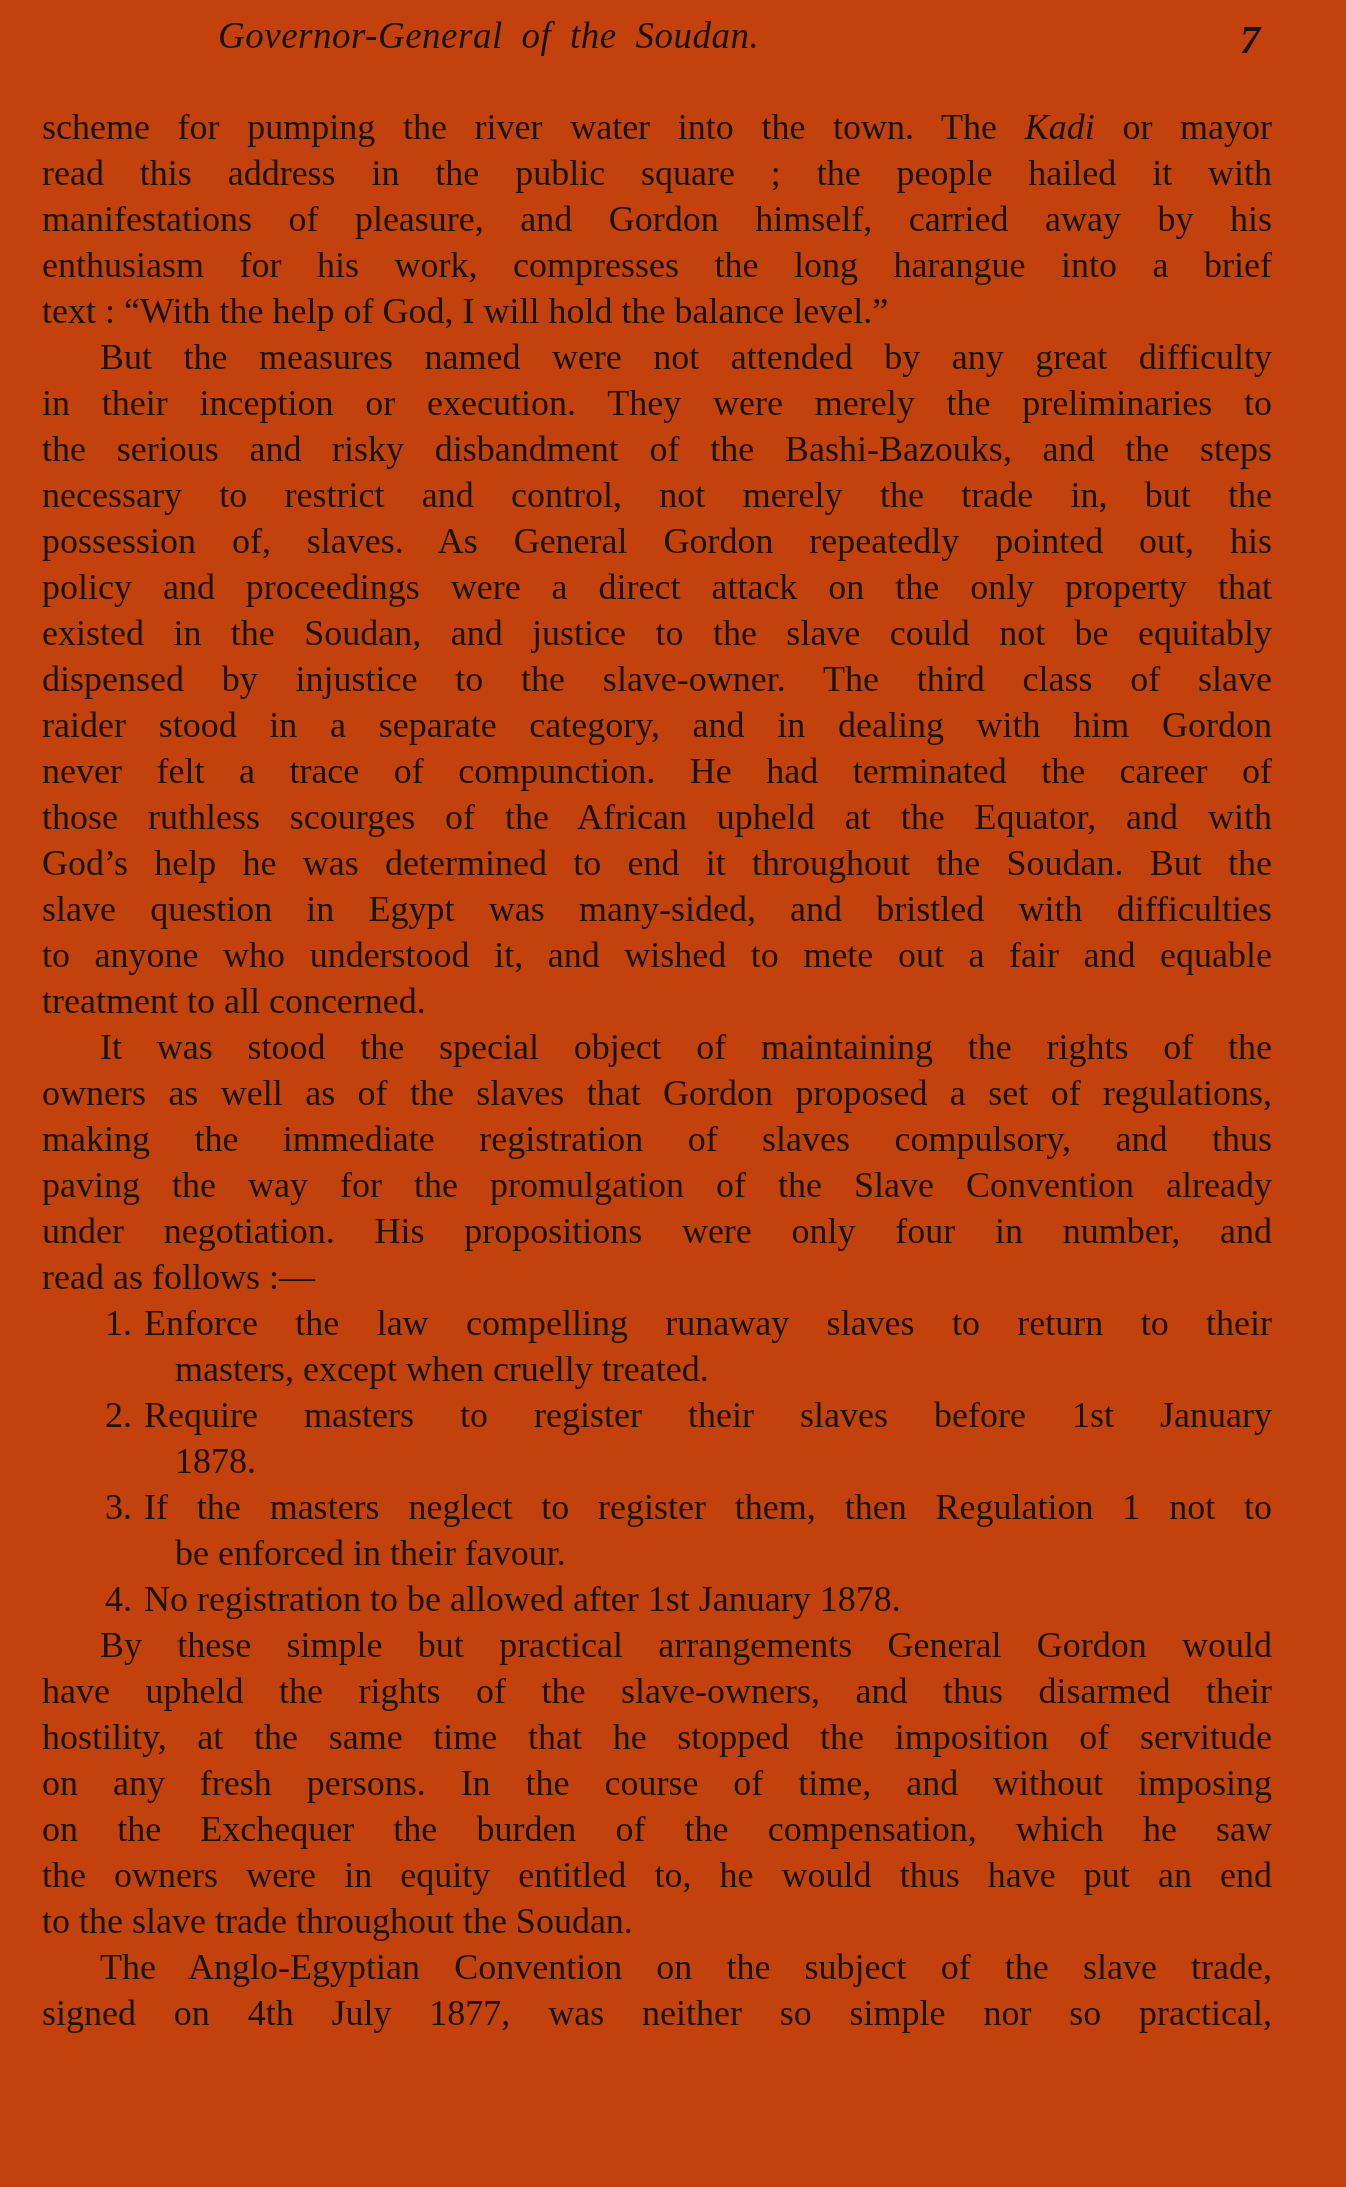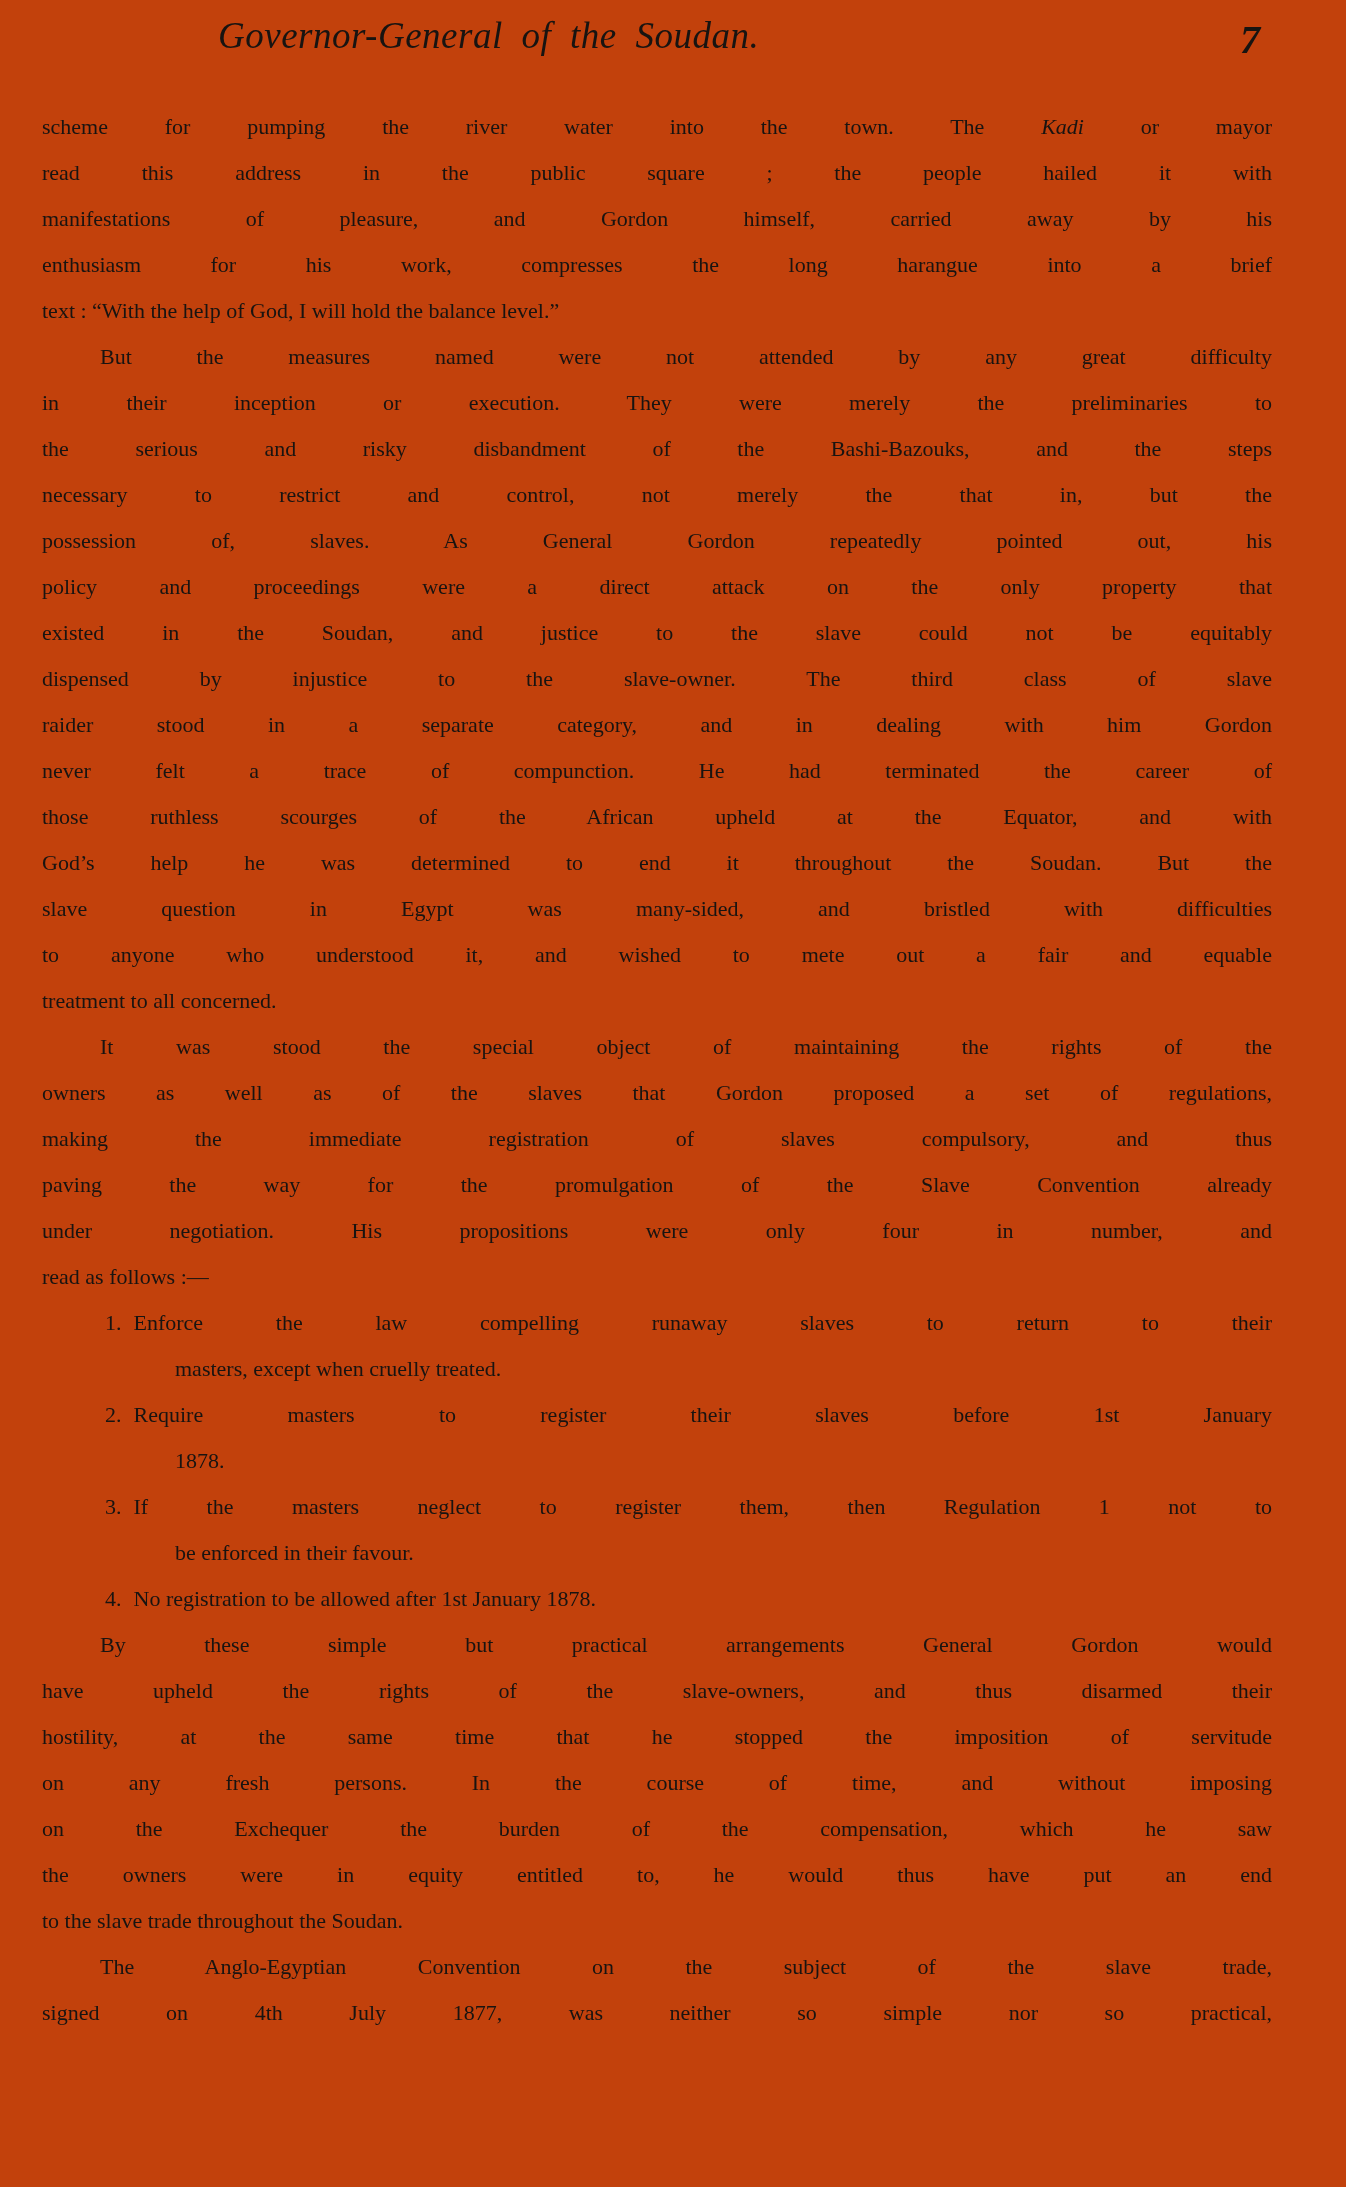--- a/index.html
+++ b/index.html
@@ -30,21 +30,21 @@
     top: 16px;
     font-size: 40px;
     font-weight: 700;
     font-style: italic;
   }
   
   .text-column {
     margin-left: 42px;
     width: 1230px;
     margin-top: 8px;
-    font-size: 22px;
+    font-size: 36px;
     line-height: 46px;
   }
   .block { margin: 0; }
   .line {
     text-align: justify;
     text-align-last: justify;
     white-space: normal;
   }
   .line.last { text-align-last: left; }
   .line.indent { padding-left: 58px; }
@@ -67,21 +67,21 @@
         <div class="line">scheme for pumping the river water into the town. The <span class="it">Kadi</span> or mayor</div>
         <div class="line">read this address in the public square ; the people hailed it with</div>
         <div class="line">manifestations of pleasure, and Gordon himself, carried away by his</div>
         <div class="line">enthusiasm for his work, compresses the long harangue into a brief</div>
         <div class="line last">text : “With the help of God, I will hold the balance level.”</div>
       </div>
       <div class="block paragraph">
         <div class="line indent">But the measures named were not attended by any great difficulty</div>
         <div class="line">in their inception or execution. They were merely the preliminaries to</div>
         <div class="line">the serious and risky disbandment of the Bashi-Bazouks, and the steps</div>
-        <div class="line">necessary to restrict and control, not merely the that in, but the</div>
+        <div class="line">necessary to restrict and control, not merely the trade in, but the</div>
         <div class="line">possession of, slaves. As General Gordon repeatedly pointed out, his</div>
         <div class="line">policy and proceedings were a direct attack on the only property that</div>
         <div class="line">existed in the Soudan, and justice to the slave could not be equitably</div>
         <div class="line">dispensed by injustice to the slave-owner. The third class of slave</div>
         <div class="line">raider stood in a separate category, and in dealing with him Gordon</div>
         <div class="line">never felt a trace of compunction. He had terminated the career of</div>
         <div class="line">those ruthless scourges of the African upheld at the Equator, and with</div>
         <div class="line">God’s help he was determined to end it throughout the Soudan. But the</div>
         <div class="line">slave question in Egypt was many-sided, and bristled with difficulties</div>
         <div class="line">to anyone who understood it, and wished to mete out a fair and equable</div>

